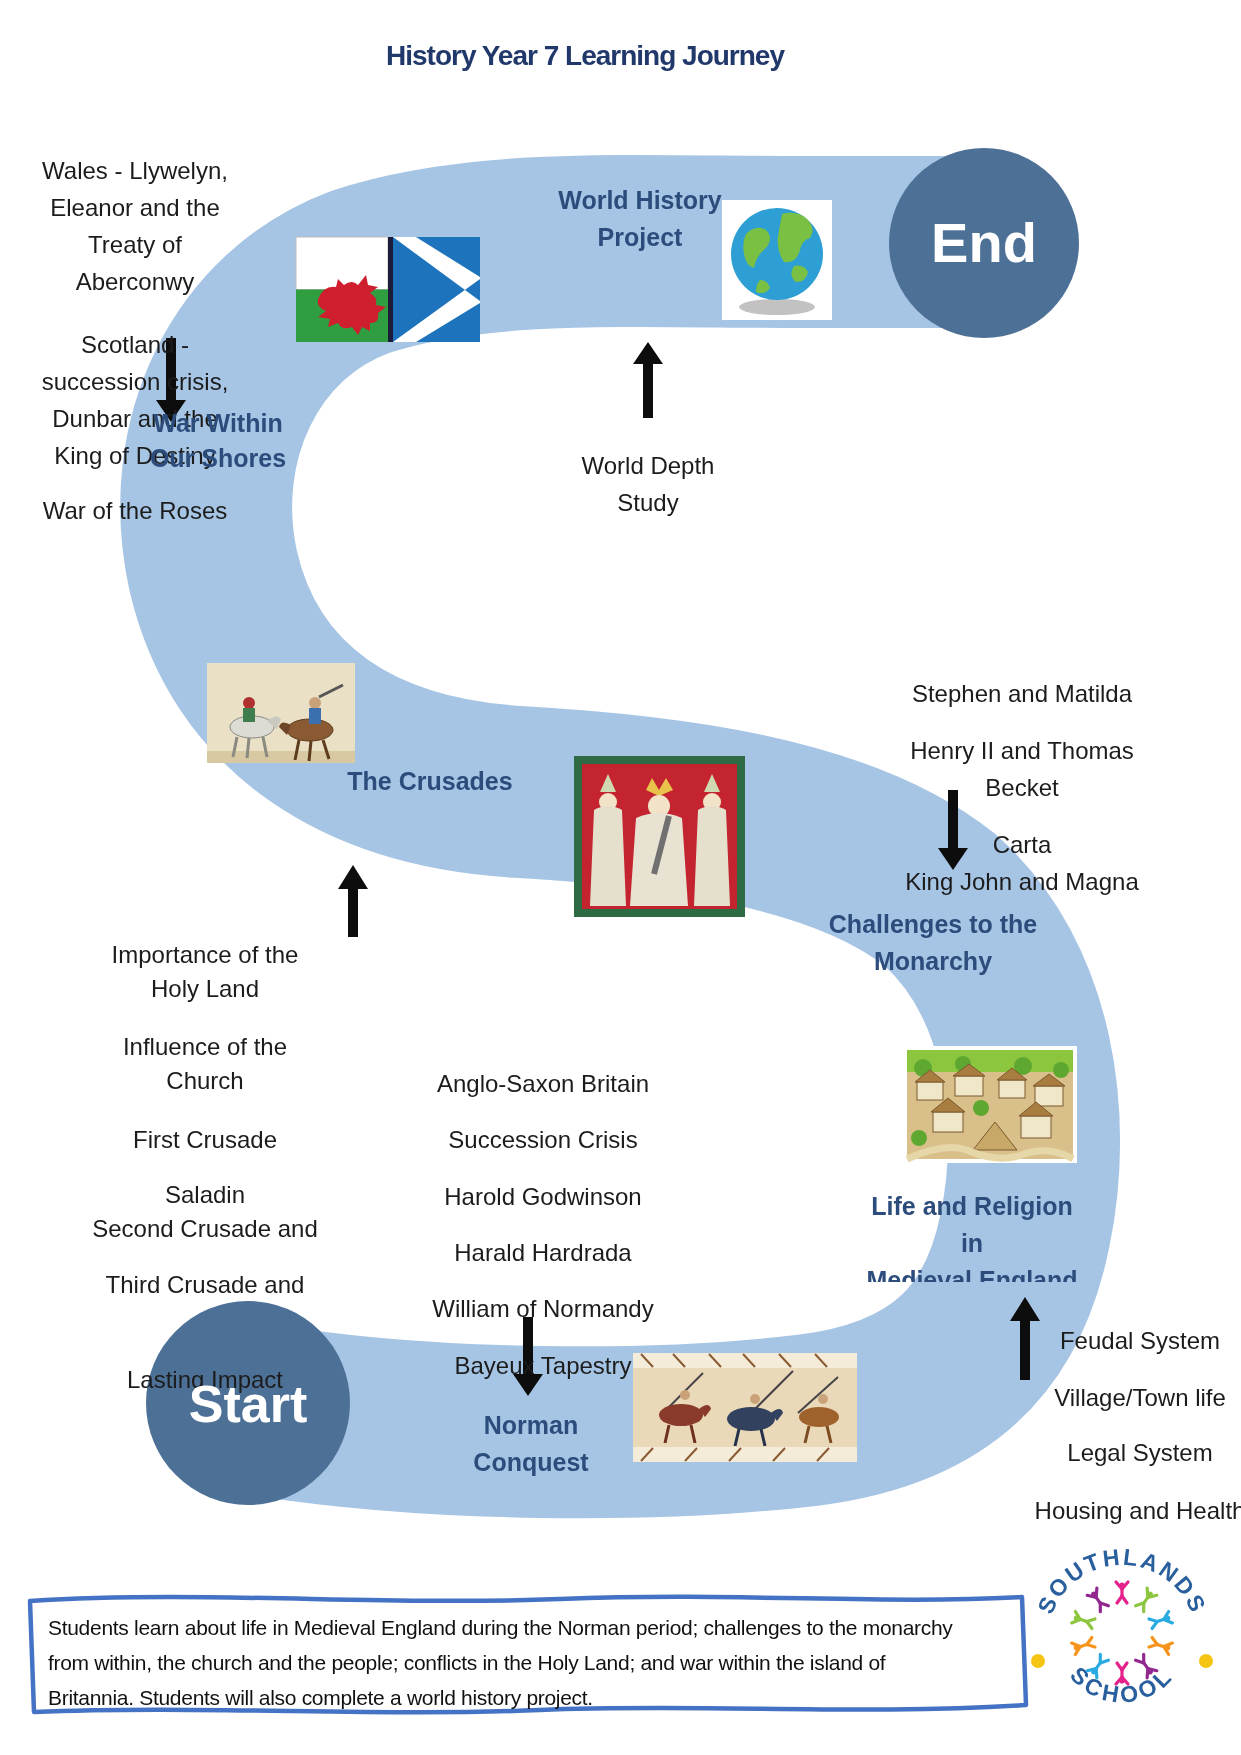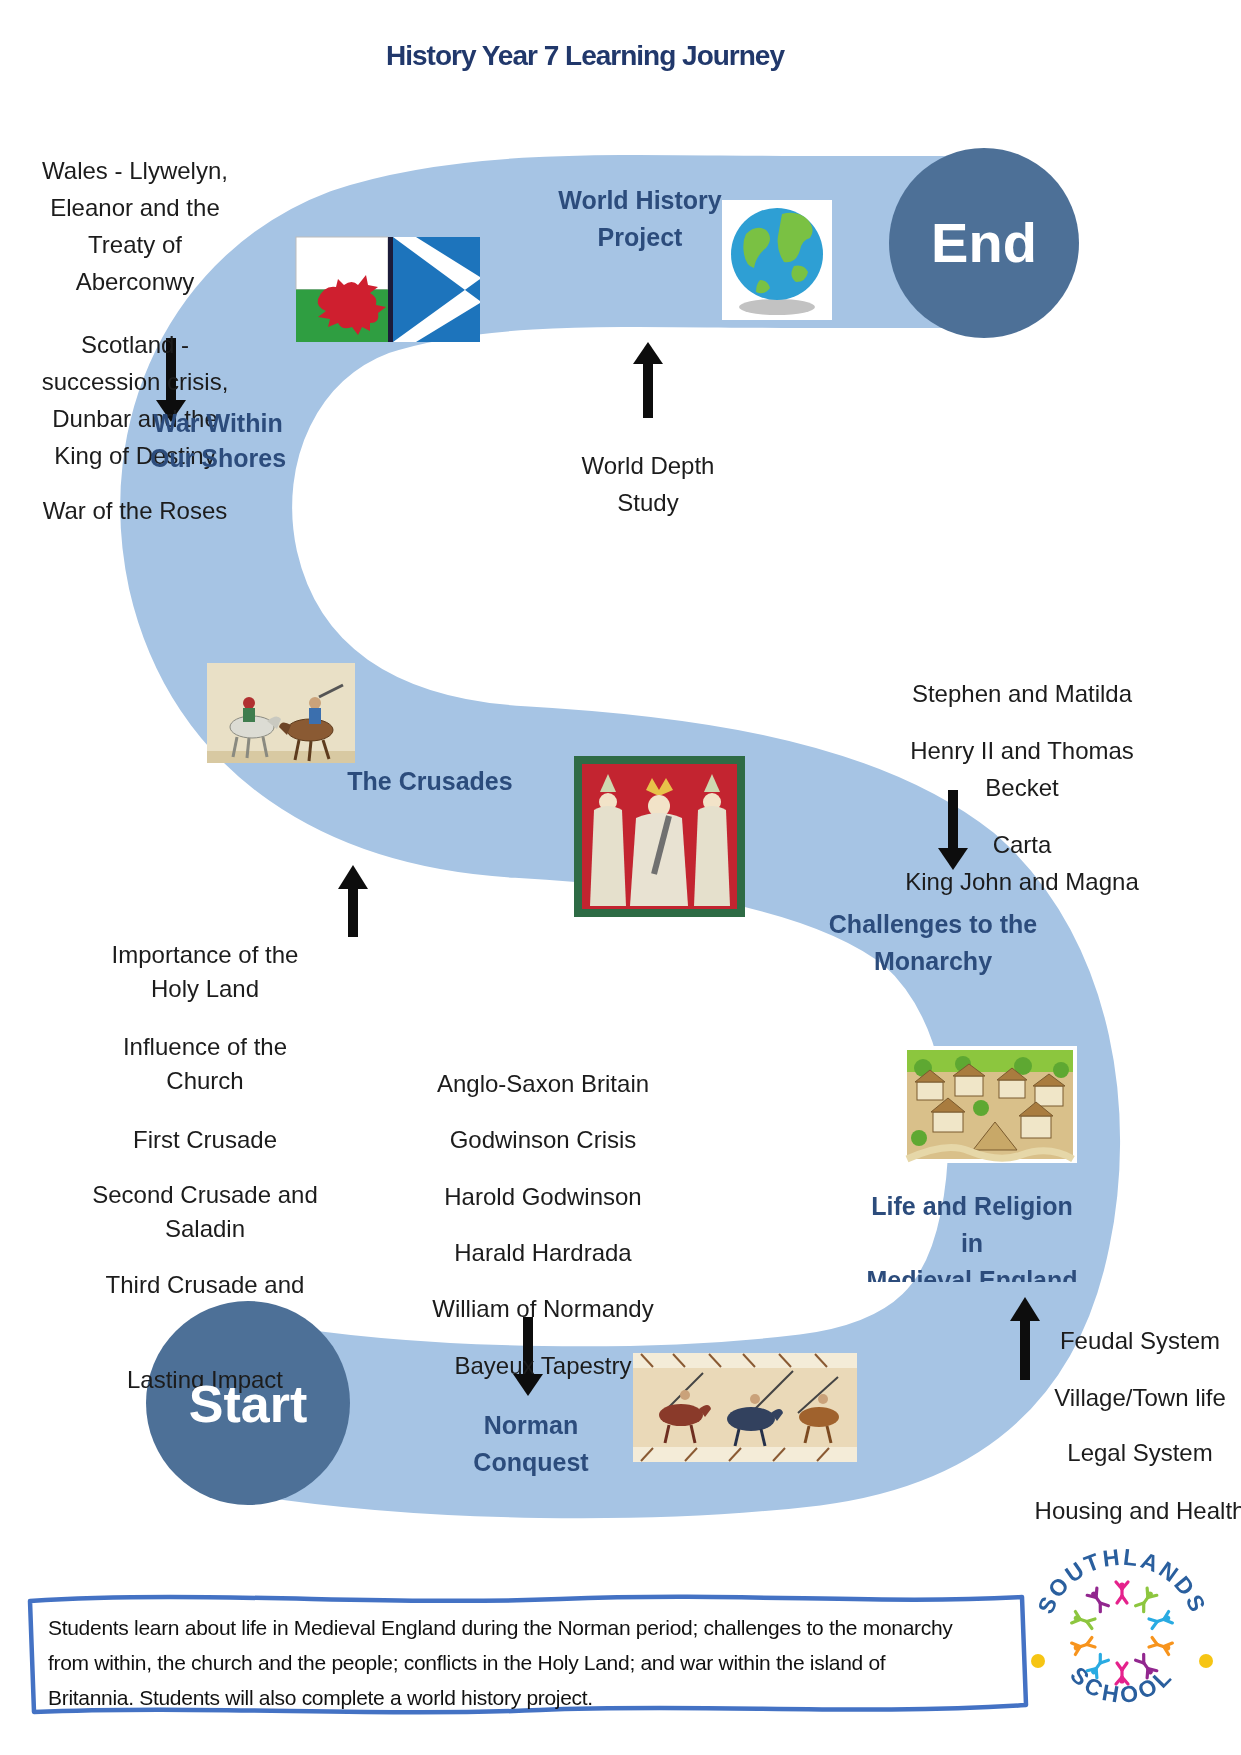--- a/index.html
+++ b/index.html
@@ -353,30 +353,30 @@
 <div class="t black34" style="left:45px;top:938px;width:320px;">
   <div>Importance of the</div>
     <div>Holy Land</div>
 </div>
 <div class="t black34" style="left:45px;top:1030px;width:320px;">
   <div>Influence of the</div>
     <div>Church</div>
 </div>
 <div class="t black34" style="left:45px;top:1123px;width:320px;">First Crusade</div>
 <div class="t black34" style="left:45px;top:1178px;width:320px;">
-  <div>Second Crusade and</div>
-    <div>Saladin</div>
+  <div>Saladin</div>
+    <div>Second Crusade and</div>
 </div>
 <div class="t black" style="left:45px;top:1266px;width:320px;">
   <div>Third Crusade and</div>
 </div>
 <div class="t black" style="left:45px;top:1361px;width:320px;">Lasting Impact</div>
 
 <div class="t black" style="left:383px;top:1065px;width:320px;">Anglo-Saxon Britain</div>
-<div class="t black" style="left:383px;top:1121px;width:320px;">Godwinson Crisis</div>
+<div class="t black" style="left:383px;top:1121px;width:320px;">Succession Crisis</div>
 <div class="t black" style="left:383px;top:1178px;width:320px;">Harold Godwinson</div>
 <div class="t black" style="left:383px;top:1234px;width:320px;">Harald Hardrada</div>
 <div class="t black" style="left:383px;top:1290px;width:320px;">William of Normandy</div>
 <div class="t black" style="left:383px;top:1347px;width:320px;">Bayeux Tapestry</div>
 
 <div class="t black" style="left:980px;top:1322px;width:320px;">Feudal System</div>
 <div class="t black" style="left:980px;top:1379px;width:320px;">Village/Town life</div>
 <div class="t black" style="left:980px;top:1434px;width:320px;">Legal System</div>
 <div class="t black" style="left:980px;top:1492px;width:320px;">Housing and Health</div>
 

